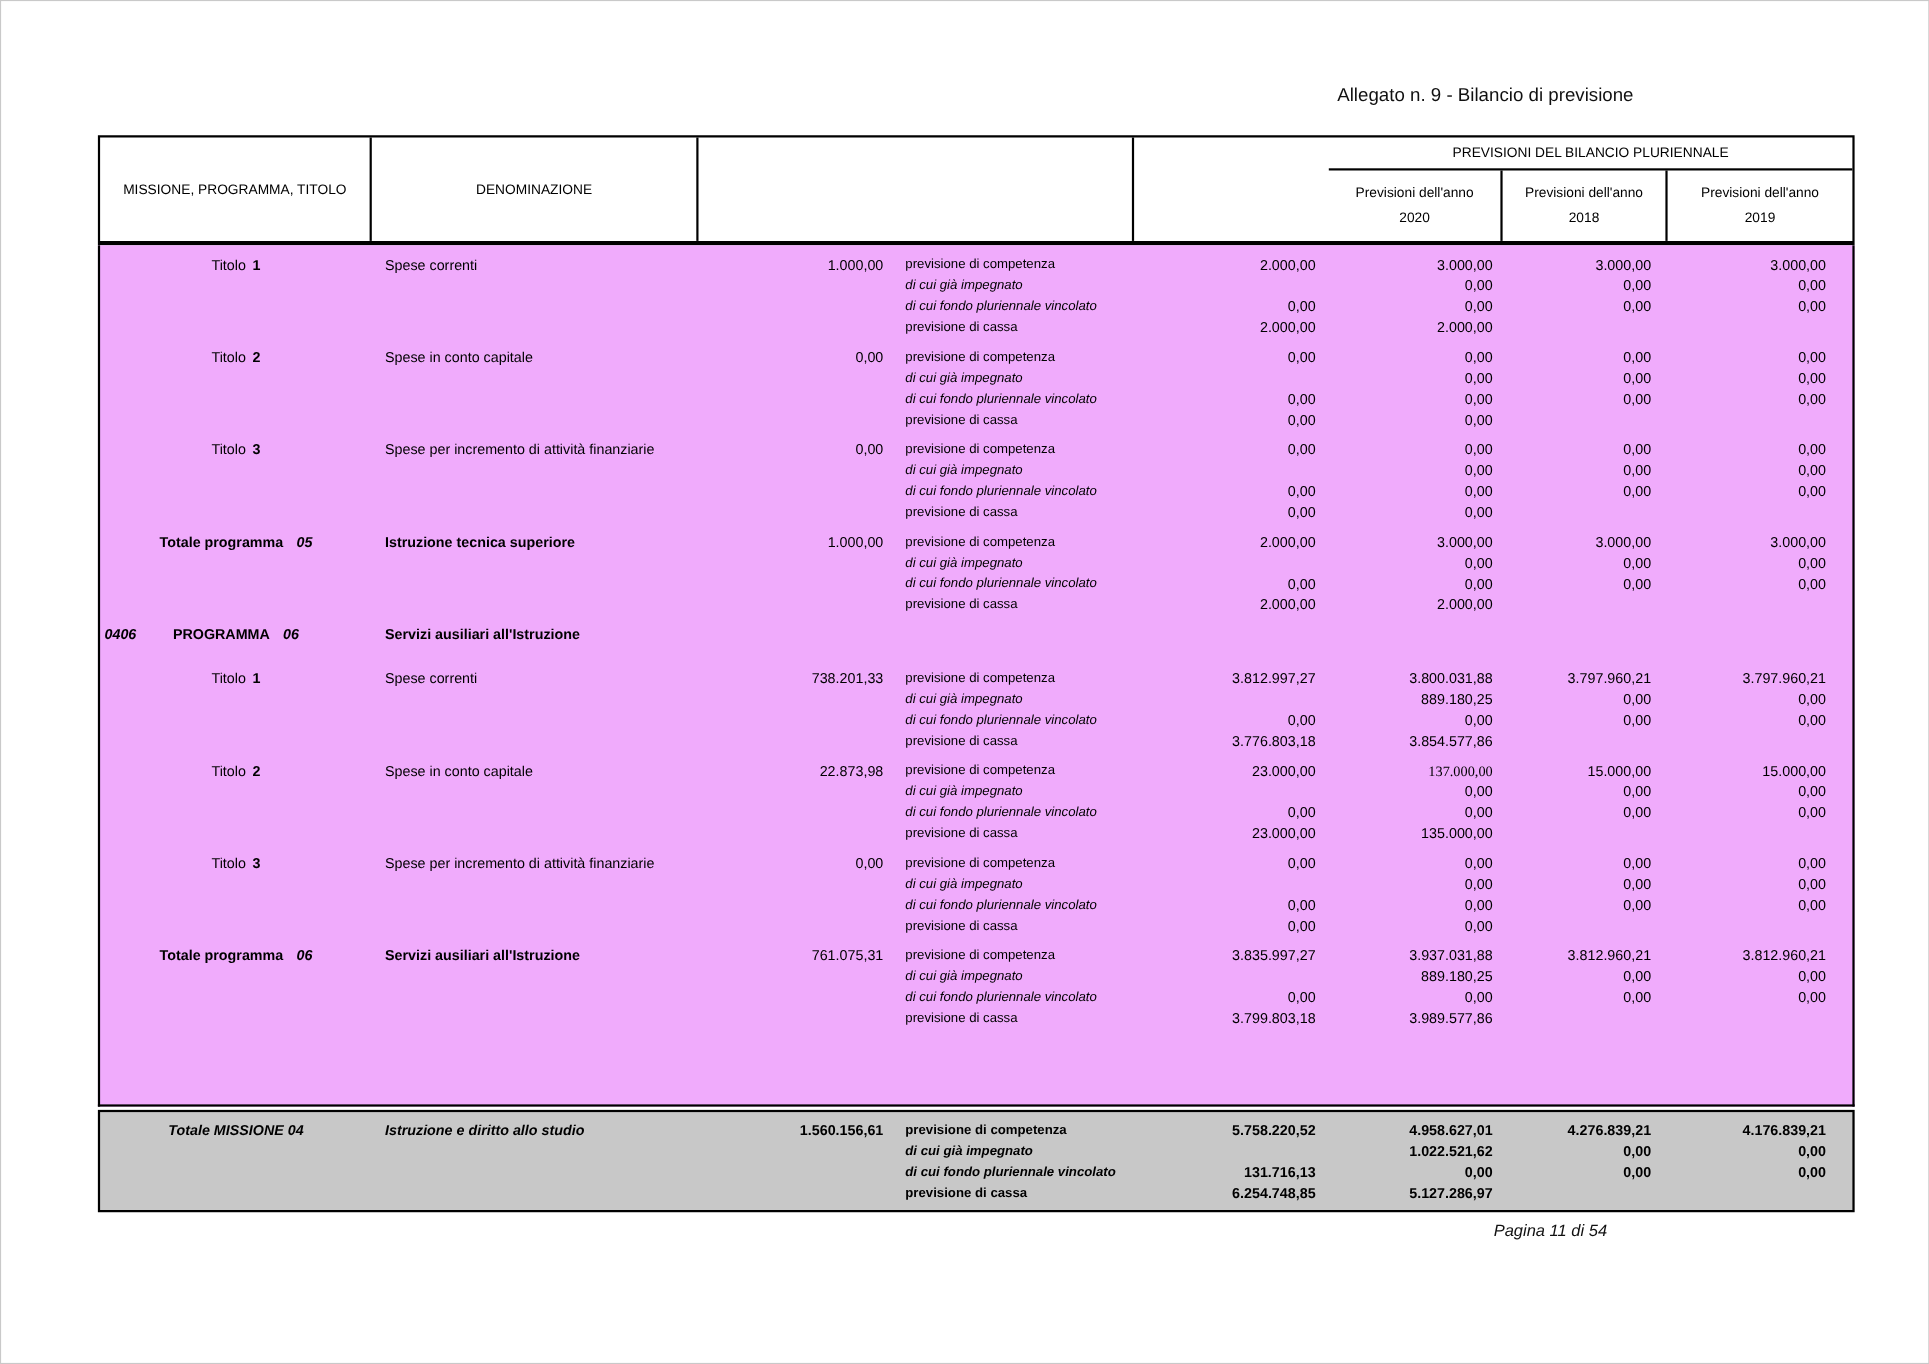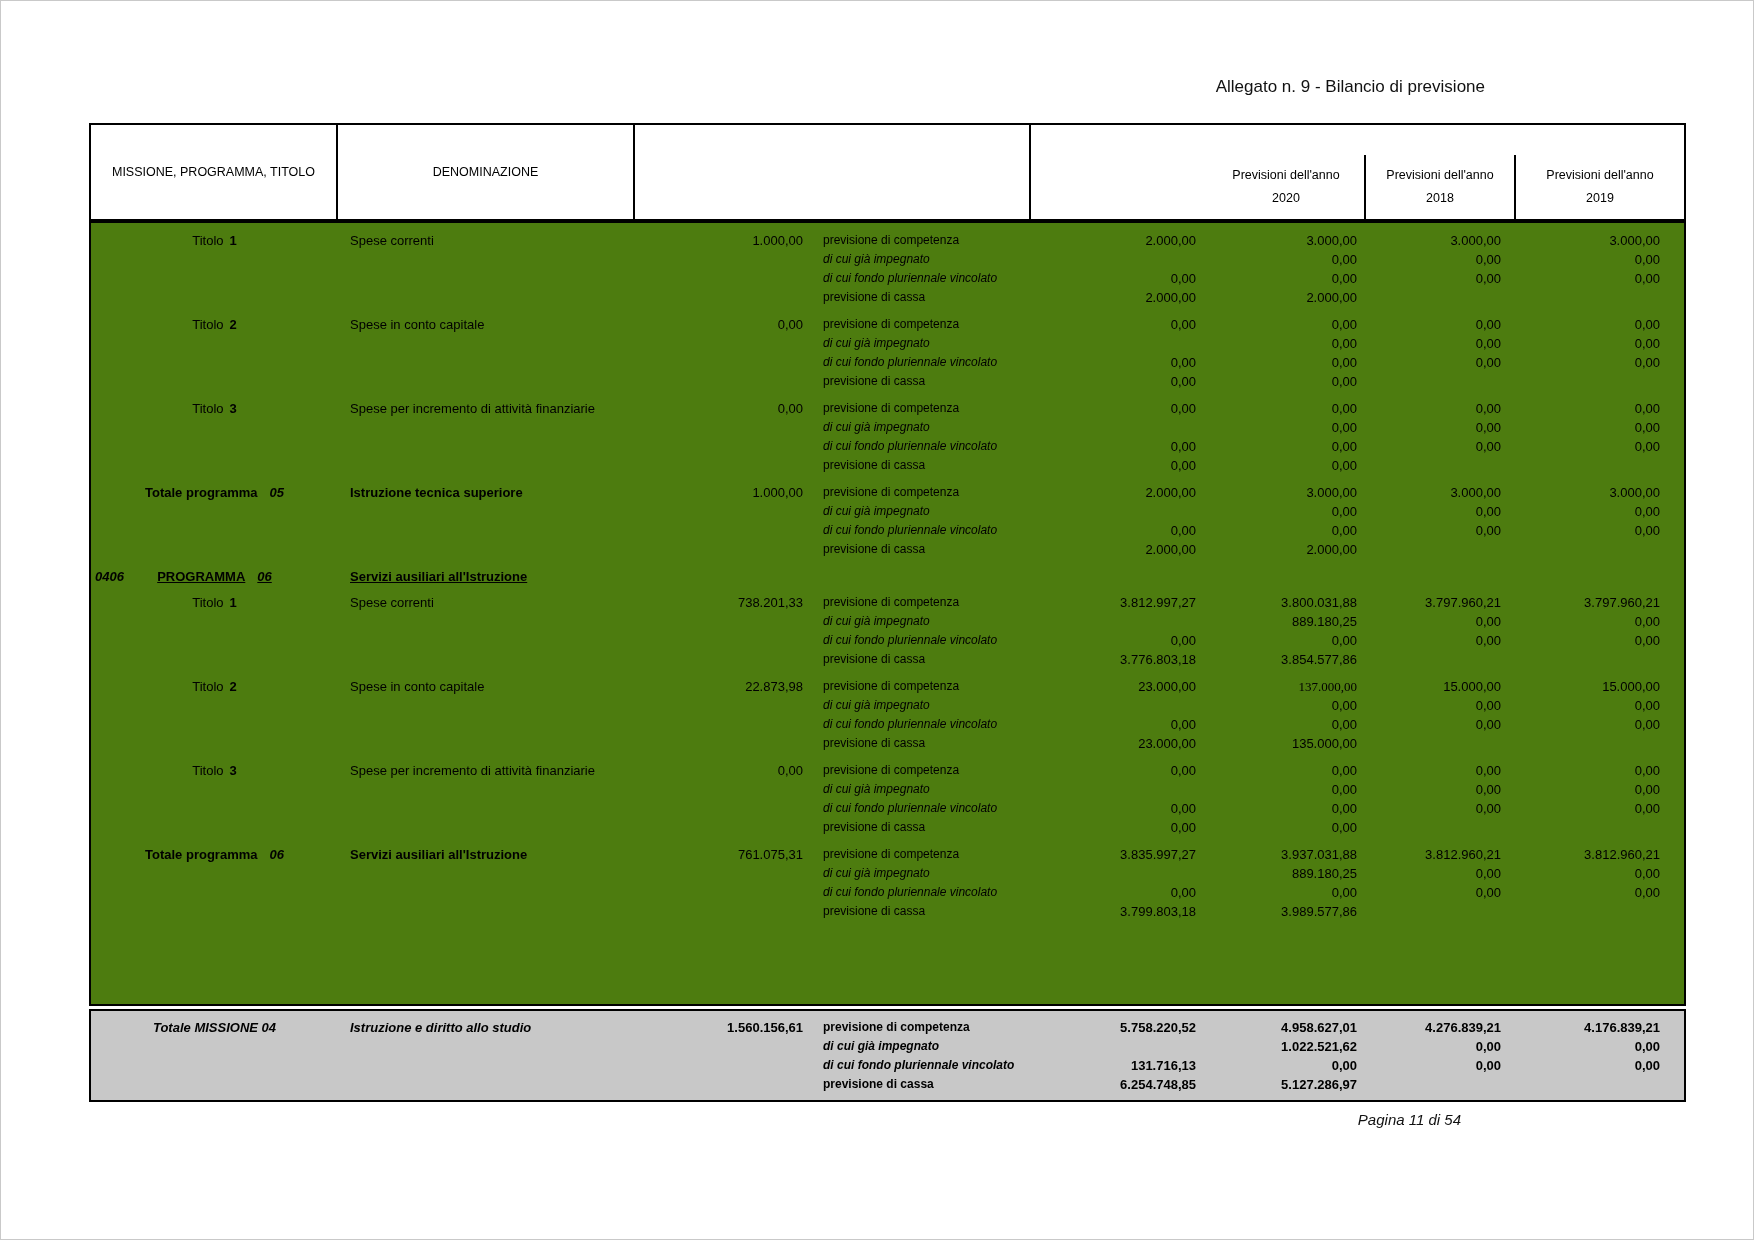--- a/index.html
+++ b/index.html
@@ -32,28 +32,28 @@
   .h-def2016{grid-area:1/5/3/6;}
   .h-pluriennale{grid-area:1/6/2/9;border-right:none;border-bottom:2px solid #000;}
   .h-2017{grid-area:2/6/3/7;}
   .h-2018{grid-area:2/7/3/8;}
   .h-2019{grid-area:2/8/3/9;border-right:none;}
   .yr{margin-top:6px;}
 
   
   .tbody{
     box-sizing:border-box;width:1597px;min-height:783px;
-    border:2px solid #000;border-top:none;padding-top:8px;background:#4d7c0f;
+    border:2px solid #000;border-top:none;padding-top:8px;background:#f0abfc;
   }
   .group{
     display:grid;
     grid-template-columns:247px 297px 184px 212px 177px 158px 150px 168px;
     grid-auto-rows:19px;margin-bottom:8px;
   }
-  .group.prog{grid-auto-rows:22px;margin-bottom:4px;margin-top:6px;text-decoration:underline;}
+  .group.prog{grid-auto-rows:22px;margin-bottom:18px;margin-top:6px;}
   .cell{white-space:nowrap;font-size:13px;line-height:19px;overflow:visible;}
   .c1{text-align:center;position:relative;}
   .c2{padding-left:12px;text-align:left;}
   .c3{padding-right:16px;}
   .c4{font-size:12px;padding-left:4px;text-align:left;}
   .num{text-align:right;}
   .c5{padding-right:12px;}
   .c6{padding-right:9px;}
   .c7{padding-right:15px;}
   .c8{padding-right:24px;}
@@ -85,20 +85,23 @@
 <div class="table-wrap">
 
   <div class="thead">
     <div class="hc h-missione">
       <span>MISSIONE, PROGRAMMA, TITOLO</span>
     </div>
     <div class="hc h-denominazione">
       <span>DENOMINAZIONE</span>
     </div>
     <div class="hc h-empty"></div>
+    <div class="hc h-pluriennale">
+      <span>PREVISIONI DEL BILANCIO PLURIENNALE</span>
+    </div>
     <div class="hc h-2017">
       <span>Previsioni dell'anno</span>
       <span class="yr">2020</span>
     </div>
     <div class="hc h-2018">
       <span>Previsioni dell'anno</span>
       <span class="yr">2018</span>
     </div>
     <div class="hc h-2019">
       <span>Previsioni dell'anno</span>

